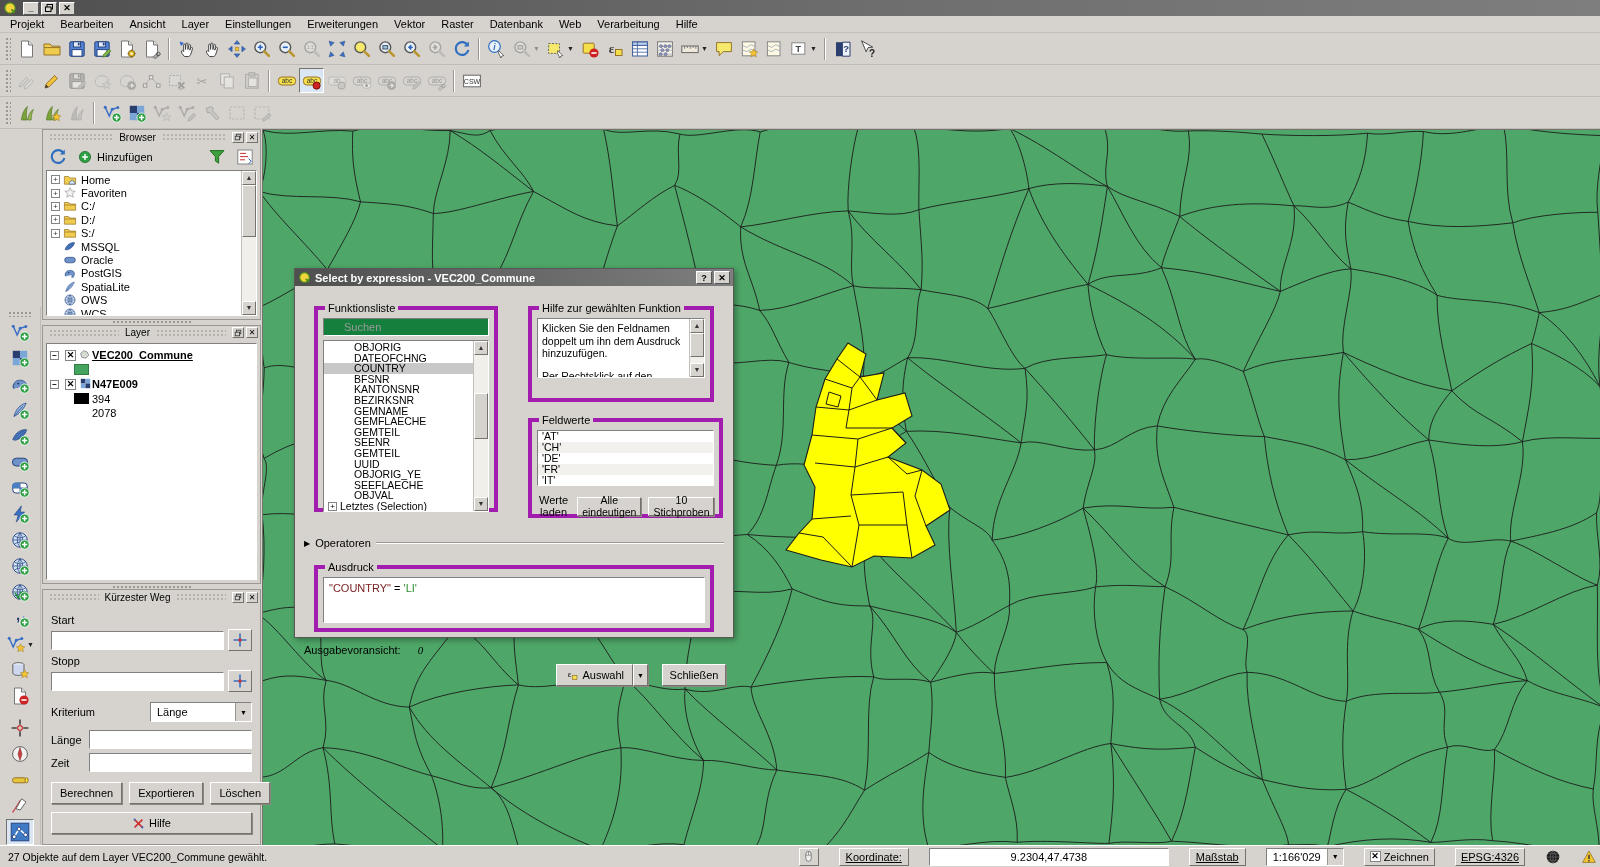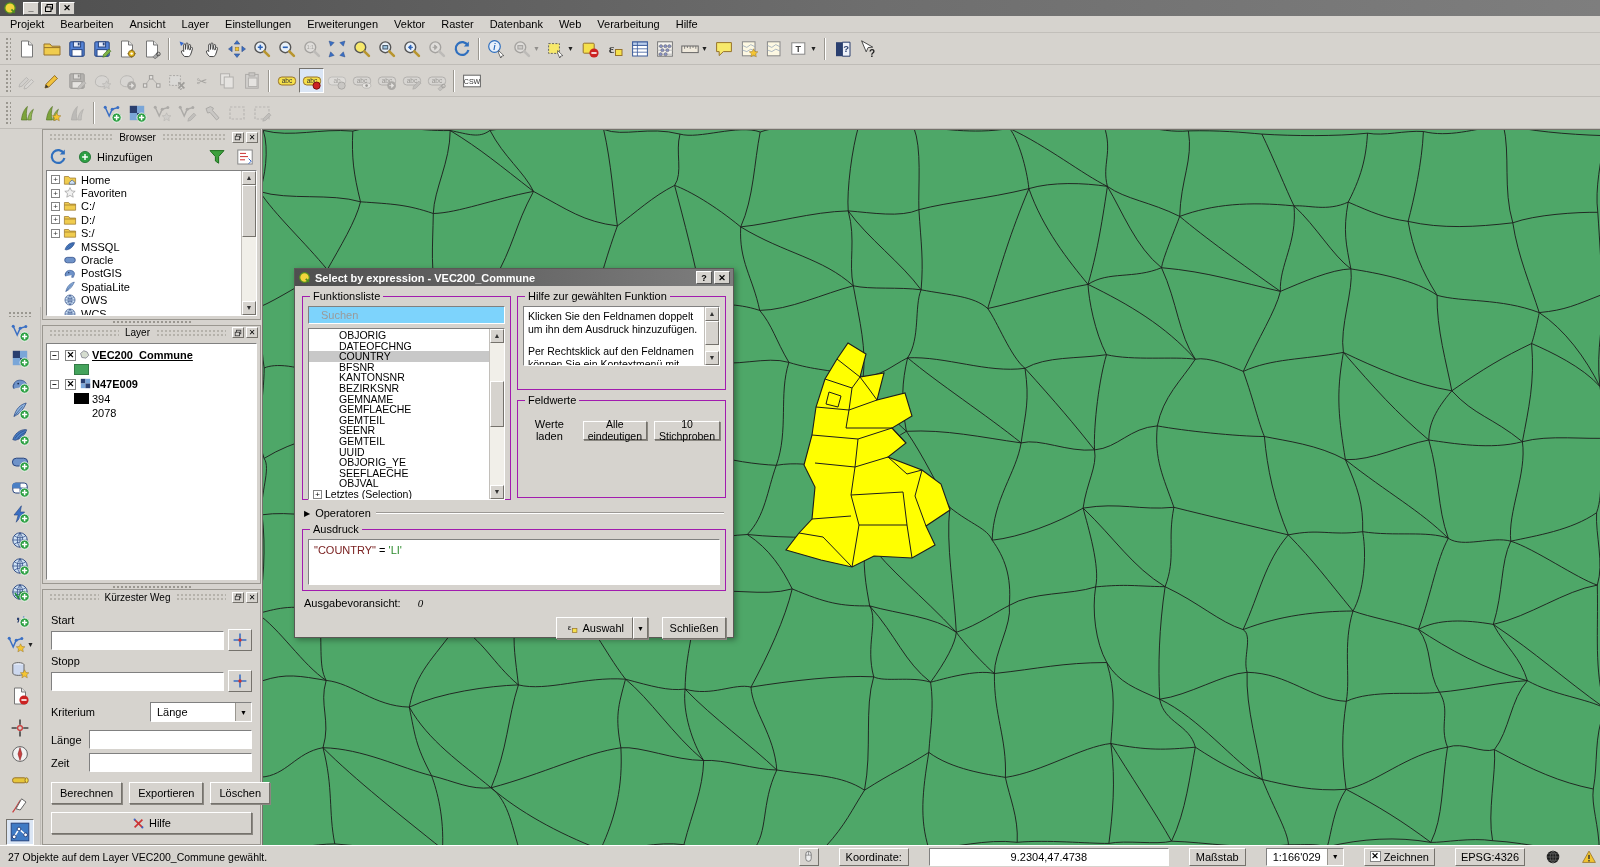--- a/index.html
+++ b/index.html
@@ -119,24 +119,24 @@
   
   #dlg { position:absolute; left:294px; top:268px; width:440px; height:370px;
          background:#d6d3ce; border:1px solid #5a5855; box-shadow:2px 2px 6px rgba(0,0,0,.35); }
   .dtitle { height:17px; background:linear-gradient(90deg,#4f4f4f,#7e7e7e); color:#fff;
             display:flex; align-items:center; padding:0 3px; font-weight:bold; font-size:11px; }
   .dtitle .dicon { width:13px; height:13px; margin-right:4px; display:inline-flex; }
   .dtitle .dtext { flex:1; }
   .dbody { padding:4px 7px 7px 7px; }
   .dcols { display:flex; gap:6px; }
   .dcol { width:210px; }
-  fieldset { border:1px solid #a21caf; margin:0; padding:4px 5px 5px 5px; }
+  fieldset { border:4px solid #a21caf; margin:12px; padding:4px 5px 5px 5px; }
   legend { font-size:11px; padding:0 3px; margin-left:2px; }
-  .tin { width:100%; height:18px; background:#7dd3fc; border:1px solid;
-         border-color:#808080 #fff #fff #808080; padding:0 12px; font-size:11px; font-family:inherit;}
+  .tin { width:100%; height:18px; background:#15803d; border:1px solid;
+         border-color:#808080 #fff #fff #808080; padding:0 20px; font-size:11px; font-family:inherit;}
   .tin::placeholder { color:#9a9a9a; }
   .listbox { background:#fff; border:1px solid; border-color:#808080 #fff #fff #808080;
              display:flex; overflow:hidden; }
   .flist { flex:1; padding-top:1px; }
   .frow { height:10.6px; line-height:10.6px; font-size:10.5px; padding-left:30px; white-space:nowrap;}
   .frow.sel { background:#c8c8c8; }
   .frow.root { padding-left:4px; display:flex; align-items:center; }
   .frow.root .exp { width:9px; height:9px; background:#fff; border:1px solid #848484;
                     font-size:8px; line-height:7px; text-align:center; margin-right:3px; flex:none;}
   .helpbox { background:#fff; border:1px solid; border-color:#808080 #fff #fff #808080;
@@ -164,21 +164,21 @@
   
   #statusbar { position:absolute; left:0; right:0; bottom:0; height:22px; background:#d6d3ce;
                border-top:1px solid #fff; display:flex; align-items:center; padding:0 3px; gap:20px;}
   .sbmsg { padding-left:5px; flex:1; font-size:10.5px; }
   .sbtn { width:20px; height:18px; display:inline-flex; align-items:center; justify-content:center;
           background:#d6d3ce; border:1px solid; border-color:#fff #75726c #75726c #fff; flex:none;}
   .sbtn svg { width:15px; height:15px; }
   .sbflat { display:inline-flex; align-items:center; justify-content:center; flex:none; }
   .sbflat svg { width:16px; height:16px; }
   .sblabel { height:18px; padding:0 6px; display:inline-flex; align-items:center;
-             border:1px solid; border-color:#fff #75726c #75726c #fff; flex:none;}
+             border:1px solid; border-color:#fff #75726c #75726c #fff; flex:none;text-decoration:underline;}
   .sbinput { width:240px; height:18px; text-align:center; background:#fff; border:1px solid;
              border-color:#808080 #fff #fff #808080; font-size:11px; font-family:inherit; flex:none;}
   .sbcombo { width:78px; height:18px; flex:none; }
   .sbcheck { display:inline-flex; align-items:center; gap:3px; border:1px solid;
              border-color:#fff #75726c #75726c #fff; height:18px; padding:0 5px; flex:none;}
   .sbcheck .cbx { width:11px; height:11px; background:#fff; border:1px solid #848484;
                   font-size:9px; font-weight:bold; line-height:9px; text-align:center; }
   .sbcrs { padding:0 5px; flex:none; }
 </style>
 </head>
@@ -1372,20 +1372,27 @@
                 <div class="varrow">▲</div>
                 <div class="vtrack">
                     <div class="vthumb" style="top:0;height:24px"></div>
                   </div>
                 <div class="varrow">▼</div>
               </div>
             </div>
           </fieldset>
           <fieldset style="height:104px; margin-top:4px">
             <legend>Feldwerte</legend>
+            <div class="listbox" style="height:56px; display:block; overflow:hidden" id="fieldValues">
+                <div class="fvrow">'AT'</div>
+                <div class="fvrow alt">'CH'</div>
+                <div class="fvrow">'DE'</div>
+                <div class="fvrow alt">'FR'</div>
+                <div class="fvrow">'IT'</div>
+              </div>
             <div class="fvbtns">
               <button class="btn flat">Werte laden</button>
               <button class="btn" style="height:19px; flex:1; padding:0 4px; font-size:10.5px">Alle eindeutigen</button>
               <button class="btn" style="height:19px; flex:1; padding:0 4px; font-size:10.5px">10 Stichproben</button>
             </div>
           </fieldset>
         </div>
       </div>
 
       <div class="opsrow">

